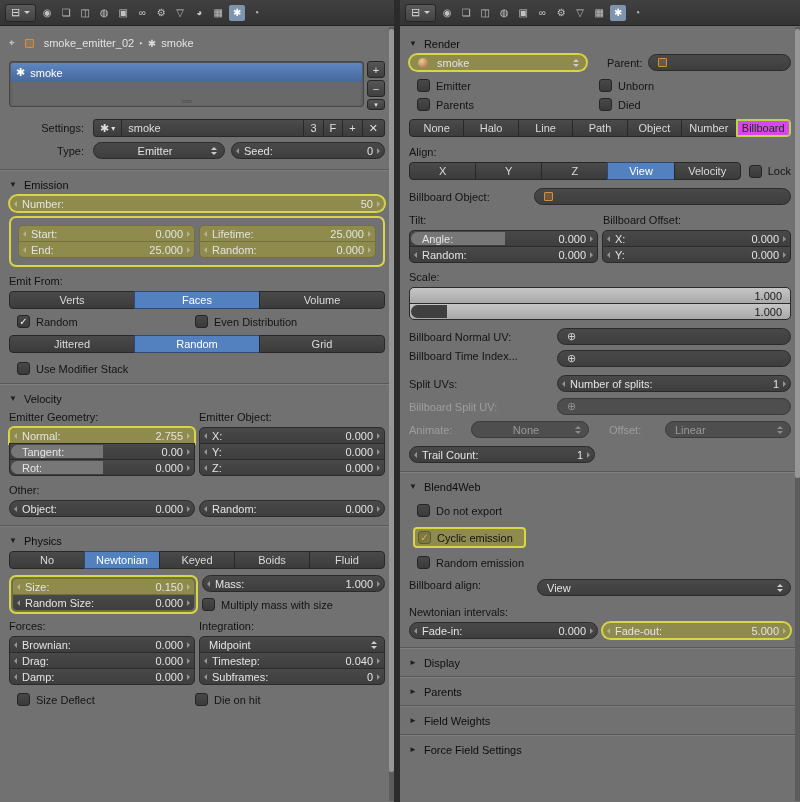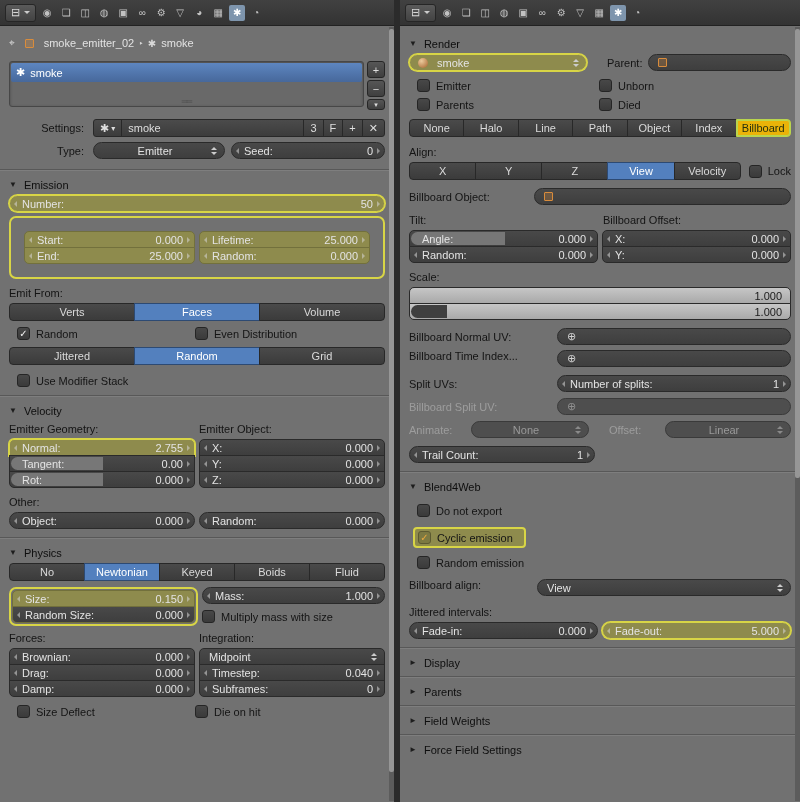--- a/index.html
+++ b/index.html
@@ -79,31 +79,31 @@
   .vstack .field:last-child{border-radius:0 0 5px 5px}
   .pair{display:flex;gap:4px}
   .pair>*{flex:1;min-width:0}
 
   .seg{display:flex;margin-bottom:6px}
   .seg-btn{flex:1;height:18px;display:flex;align-items:center;justify-content:center;
        background:linear-gradient(#4a4a4a,#3b3b3b);color:#dadada;border:1px solid #282828;margin-left:-1px;white-space:nowrap}
   .seg-btn:first-child{margin-left:0;border-radius:4px 0 0 4px}
   .seg-btn:last-child{border-radius:0 4px 4px 0}
   .seg-btn.active{background:#5380be;color:#fff;border-color:#2d4a73}
-  .seg-btn.hl{background:#eab308;color:#25300f;border-color:#b9d54e;box-shadow:inset 0 0 0 1px #b9d54e}
+  .seg-btn.hl{background:#d946ef;color:#25300f;border-color:#b9d54e;box-shadow:inset 0 0 0 1px #b9d54e}
 
   .cbi{display:flex;align-items:center;gap:6px}
   .cb{width:13px;height:13px;flex:none;border-radius:3px;background:linear-gradient(#484848,#3a3a3a);
       border:1px solid #252525;display:flex;align-items:center;justify-content:center}
   .chk{color:#f2f2f2;font-size:10px;line-height:1;font-style:normal}
   .cb-label{color:#141414}
   .gray{color:#9d9d9d}
 
   .hlf{background:#8e8b4d !important;border-color:#d8d546 !important;box-shadow:0 0 0 1px #d8d546}
-  .hlbox{border:2px solid #d8d546;border-radius:7px;padding:13px}
+  .hlbox{border:2px solid #d8d546;border-radius:7px;padding:7px}
   .hlbox .field{background:#8e8b4d;border-color:#72703c}
   .hlwrap{display:inline-flex;align-items:center;gap:6px;background:#8e8b4d;border:2px solid #d8d546;
       border-radius:4px;padding:2px 11px 2px 3px}
   .hlwrap .cb{background:#7c7942;border-color:#5c5a31}
   .hlwrap .chk{color:#e9a83e}
 
   .cube{width:9px;height:9px;flex:none;border:1px solid #d98c3c;background:rgba(217,140,60,.28);border-radius:1px;margin:0 5px}
   .sphere{width:10px;height:10px;flex:none;border-radius:50%;background:radial-gradient(circle at 35% 30%,#eccb9d,#a5622c);margin:0 4px}
   .uv{color:#d0d0d0;margin:0 5px;font-size:11px}
   .dis .uv{color:#8f8f8f}
@@ -509,21 +509,21 @@
         <span class="cb"></span>
         <span class="cb-label">Died</span>
       </div>
     </div>
     <div class="seg" style="margin-bottom:9px">
       <div class="seg-btn">None</div>
       <div class="seg-btn">Halo</div>
       <div class="seg-btn">Line</div>
       <div class="seg-btn">Path</div>
       <div class="seg-btn">Object</div>
-      <div class="seg-btn">Index</div>
+      <div class="seg-btn">Number</div>
       <div class="seg-btn hl">Billboard</div>
     </div>
     <div class="lab-row">
         <span>Align:</span>
       </div>
     <div style="display:flex;align-items:center;margin-bottom:8px">
       <div class="seg" style="flex:1;margin-bottom:0">
         <div class="seg-btn">X</div>
         <div class="seg-btn">Y</div>
         <div class="seg-btn">Z</div>
@@ -623,21 +623,21 @@
       <span class="gray" style="width:56px">Animate:</span>
       <div class="field menu dis" style="width:118px">
         <span class="lbl" style="text-align:center">None</span>
         <span class="dd">
             <i class="u"></i>
             <i class="d"></i>
           </span>
       </div>
       <span class="gray" style="width:50px;margin-left:14px">Offset:</span>
       <div class="field menu dis" style="flex:1">
-        <span class="lbl" style="text-align:center">Linear</span>
+        <span class="lbl" style="text-align:left">Linear</span>
         <span class="dd">
             <i class="u"></i>
             <i class="d"></i>
           </span>
       </div>
     </div>
     <div class="field num" style="width:186px">
       <span class="arr l"></span>
       <span class="lbl">Trail Count:</span>
       <span class="val">1</span>
@@ -670,21 +670,21 @@
       <span style="width:128px;color:#141414">Billboard align:</span>
       <div class="field menu" style="flex:1">
         <span class="lbl">View</span>
         <span class="dd">
             <i class="u"></i>
             <i class="d"></i>
           </span>
       </div>
     </div>
     <div class="lab-row">
-        <span>Jittered intervals:</span>
+        <span>Newtonian intervals:</span>
       </div>
     <div class="pair">
       <div class="field num">
         <span class="arr l"></span>
         <span class="lbl">Fade-in:</span>
         <span class="val">0.000</span>
         <span class="arr r"></span>
       </div>
       <div class="field num hlf">
         <span class="arr l"></span>

